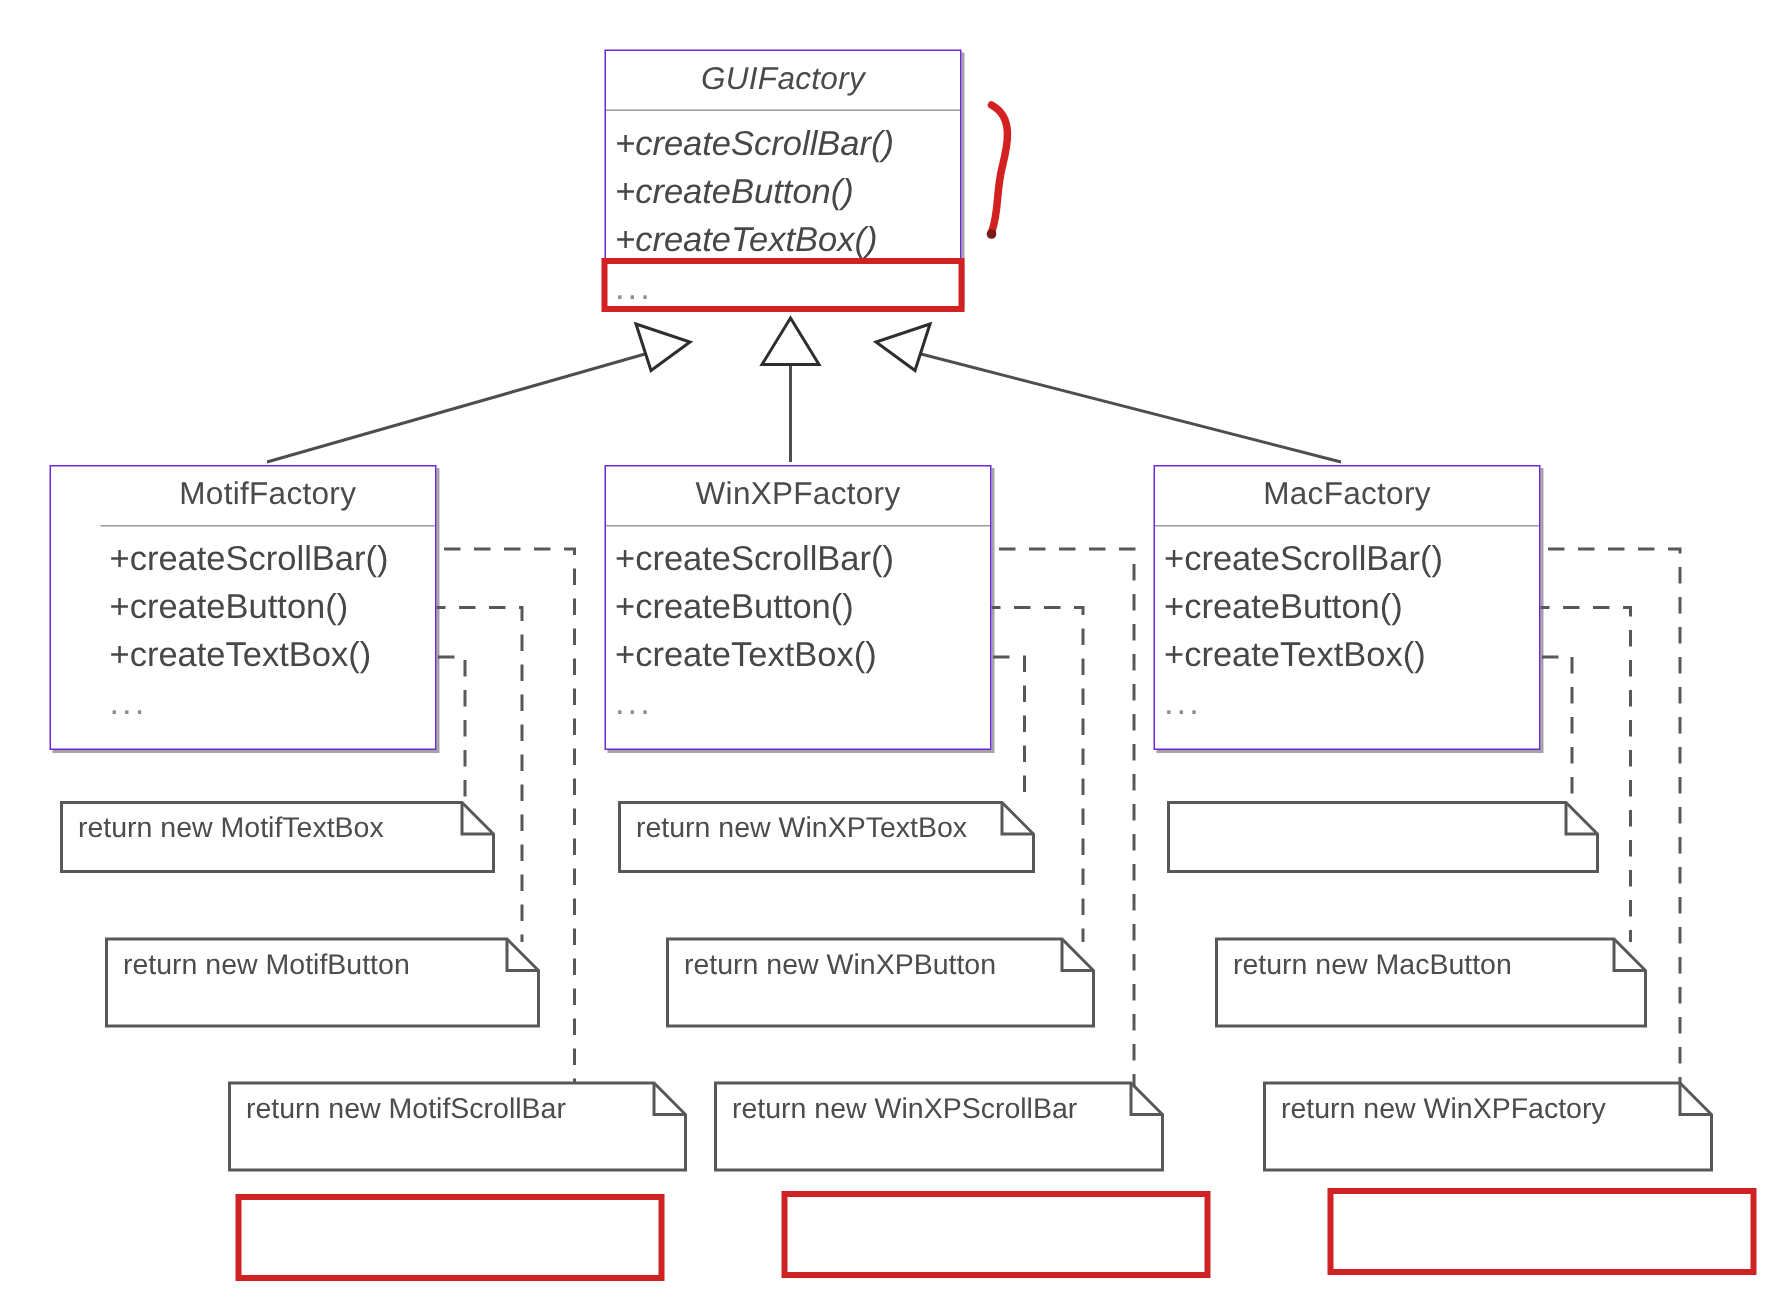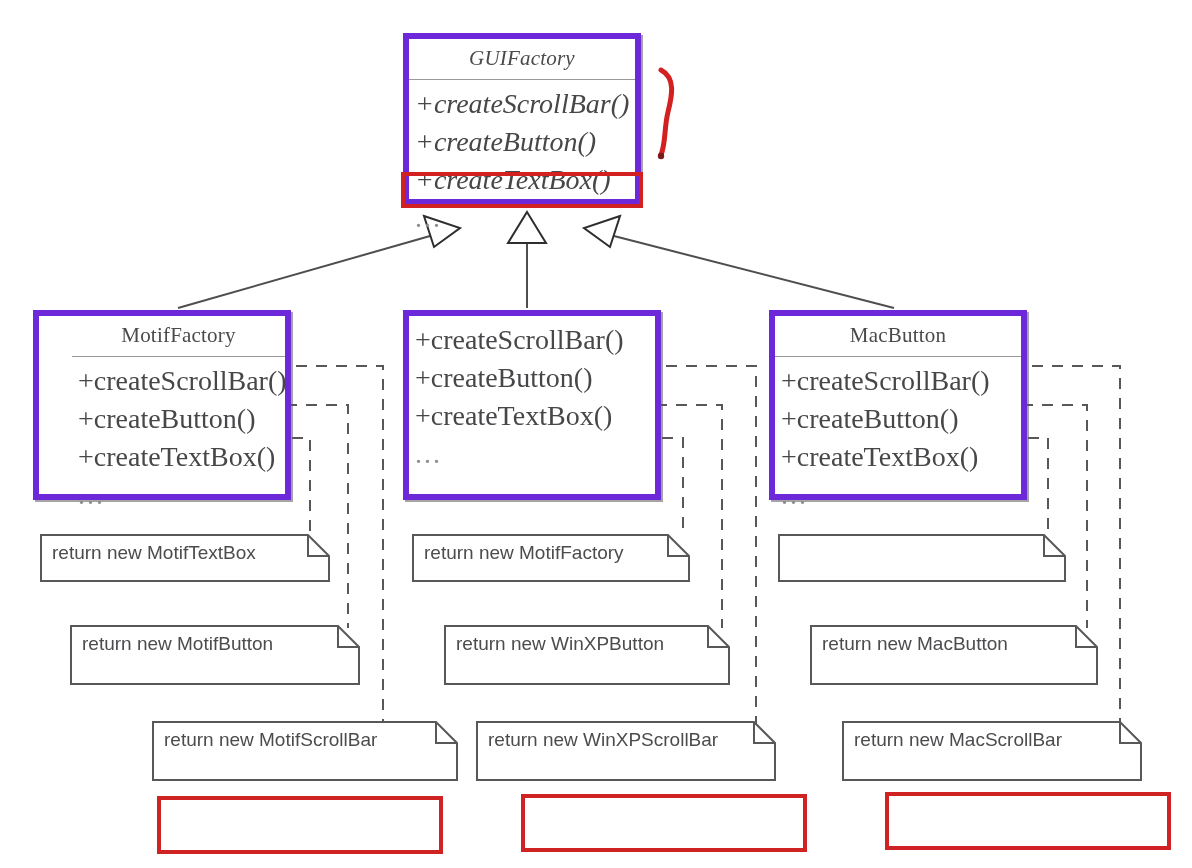--- a/index.html
+++ b/index.html
@@ -25,44 +25,43 @@
     top: 0;
     width: 1192px;
     height: 868px;
     pointer-events: none;
   }
 
   
   .uml-class {
     position: absolute;
     background: #ffffff;
-    border: 6px solid #6d28d9;
+    border: 1px solid #6d28d9;
     box-sizing: border-box;
     box-shadow: 2px 2px 0 0 rgba(90,90,92,0.55);
     z-index: 3;
-    font-family: Liberation Serif, serif;
   }
   .uml-class .cls-name {
     text-align: center;
     font-size: 21px;
     color: #4a4a4c;
     letter-spacing: 0.2px;
     padding: 7px 4px 8px 4px;
     border-bottom: 1px solid #9a9a9c;
     white-space: nowrap;
   }
   .uml-class.abstract .cls-name {
     font-style: italic;
     font-weight: 500;
   }
   .uml-class .cls-ops {
     padding: 5px 0 4px 0;
   }
   .uml-class .op {
-    font-size: 28px;
+    font-size: 23px;
     color: #47474a;
     padding: 2px 0 2px 6px;
     white-space: nowrap;
     line-height: 1.22;
   }
   .uml-class.abstract .op {
     font-style: italic;
   }
   .uml-class .op.ellipsis {
     color: #8d8d90;
@@ -194,30 +193,31 @@
     <div class="cls-name">MotifFactory</div>
     <div class="cls-ops">
       <div class="op">+createScrollBar()</div>
       <div class="op">+createButton()</div>
       <div class="op">+createTextBox()</div>
       <div class="op ellipsis">...</div>
     </div>
   </div>
 
   <div class="uml-class" style="left:403px; top:310px; width:258px; height:190px;">
+    <div class="cls-name">WinXPFactory</div>
     <div class="cls-ops">
       <div class="op">+createScrollBar()</div>
       <div class="op">+createButton()</div>
       <div class="op">+createTextBox()</div>
       <div class="op ellipsis">...</div>
     </div>
   </div>
 
   <div class="uml-class" style="left:769px; top:310px; width:258px; height:190px;">
-    <div class="cls-name">MacButton</div>
+    <div class="cls-name">MacFactory</div>
     <div class="cls-ops">
       <div class="op">+createScrollBar()</div>
       <div class="op">+createButton()</div>
       <div class="op">+createTextBox()</div>
       <div class="op ellipsis">...</div>
     </div>
   </div>
 
   <div class="uml-note" style="left:40px; top:534px;">
     <svg width="290" height="48" viewBox="0 0 290 48">
@@ -241,21 +241,21 @@
       <path d="M284,1 V22 H305" fill="none" stroke="#58585a" stroke-width="2"></path>
     </svg>
     <div class="note-text">return new MotifScrollBar</div>
   </div>
 
   <div class="uml-note" style="left:412px; top:534px;">
     <svg width="278" height="48" viewBox="0 0 278 48">
       <path d="M1,1 H256 L277,22 V47 H1 Z" fill="#ffffff" stroke="#58585a" stroke-width="2"></path>
       <path d="M256,1 V22 H277" fill="none" stroke="#58585a" stroke-width="2"></path>
     </svg>
-    <div class="note-text">return new MotifFactory</div>
+    <div class="note-text">return new WinXPTextBox</div>
   </div>
 
   <div class="uml-note" style="left:444px; top:625px;text-align:right;">
     <svg width="286" height="60" viewBox="0 0 286 60">
       <path d="M1,1 H264 L285,22 V59 H1 Z" fill="#ffffff" stroke="#58585a" stroke-width="2"></path>
       <path d="M264,1 V22 H285" fill="none" stroke="#58585a" stroke-width="2"></path>
     </svg>
     <div class="note-text">return new WinXPButton</div>
   </div>
 
@@ -280,20 +280,20 @@
       <path d="M266,1 V22 H287" fill="none" stroke="#58585a" stroke-width="2"></path>
     </svg>
     <div class="note-text">return new MacButton</div>
   </div>
 
   <div class="uml-note" style="left:842px; top:721px;">
     <svg width="300" height="60" viewBox="0 0 300 60">
       <path d="M1,1 H278 L299,22 V59 H1 Z" fill="#ffffff" stroke="#58585a" stroke-width="2"></path>
       <path d="M278,1 V22 H299" fill="none" stroke="#58585a" stroke-width="2"></path>
     </svg>
-    <div class="note-text">return new MacScrollBar</div>
+    <div class="note-text">return new WinXPFactory</div>
   </div>
 
   <div class="red-box" style="left:157px; top:796px; width:286px; height:58px;"></div>
   <div class="red-box" style="left:521px; top:794px; width:286px; height:58px;"></div>
   <div class="red-box" style="left:885px; top:792px; width:286px; height:58px;"></div>
 
 </div>
 
 </body></html>

